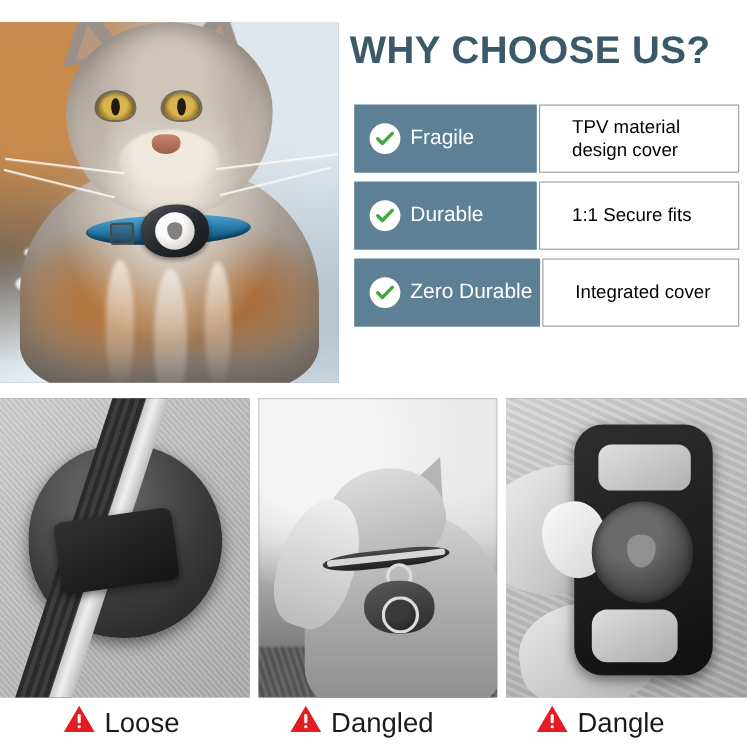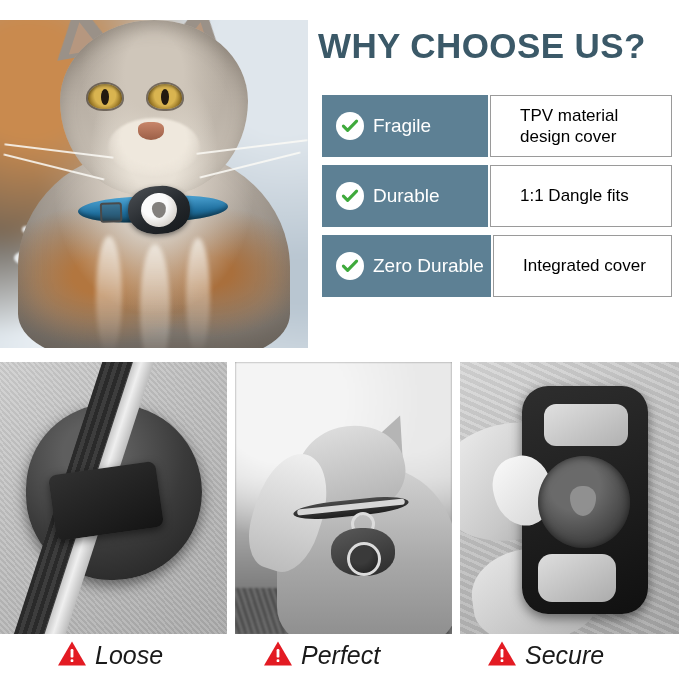--- a/index.html
+++ b/index.html
@@ -479,24 +479,23 @@
     position: absolute;
     left: 0;
     top: 638px;
     width: 679px;
     height: 38px;
   }
   .caption {
     position: absolute;
     top: 0;
     display: flex;
-    align-items: center;
+    align-items: flex-end;
     gap: 8px;
     height: 34px;
-    font-style: italic;
   }
   .caption.c1 { left: 57px; }
   .caption.c2 { left: 263px; }
   .caption.c3 { left: 487px; }
   .warn-icon { flex: 0 0 auto; display: block; }
   .caption-text {
     font-size: 25px;
     color: #1a1a1a;
     white-space: nowrap;
   }
@@ -576,21 +575,21 @@
     <div class="feature-left">
       <span class="check-icon">
         <svg width="20" height="20" viewBox="0 0 20 20" aria-hidden="true">
           <path d="M3.4 10.2 L7.6 14.4 L16.6 5.2" fill="none" stroke="#3faa3c" stroke-width="3.1" stroke-linecap="round" stroke-linejoin="round"></path>
         </svg>
       </span>
       <span class="feature-label">Durable</span>
     </div>
     <div class="feature-right">
       <div>
-        <span>1:1 Dangle fits</span>
+        <span>1:1 Secure fits</span>
       </div>
     </div>
   </div>
 
   <div class="feature-row r3">
     <div class="feature-left">
       <span class="check-icon">
         <svg width="20" height="20" viewBox="0 0 20 20" aria-hidden="true">
           <path d="M3.4 10.2 L7.6 14.4 L16.6 5.2" fill="none" stroke="#3faa3c" stroke-width="3.1" stroke-linecap="round" stroke-linejoin="round"></path>
         </svg>
@@ -658,27 +657,27 @@
   </div>
 
   <div class="caption c2">
     <span class="warn-icon">
       <svg width="30" height="27" viewBox="0 0 30 27" aria-hidden="true">
         <path d="M15 1.5 L29 25.5 L1 25.5 Z" fill="#e31b23"></path>
         <rect x="13.6" y="9" width="2.8" height="8.6" rx="1.2" fill="#ffffff"></rect>
         <rect x="13.6" y="19.3" width="2.8" height="2.8" rx="1.2" fill="#ffffff"></rect>
       </svg>
     </span>
-    <span class="caption-text">Perfect</span>
+    <span class="caption-text">Dangled</span>
   </div>
 
   <div class="caption c3">
     <span class="warn-icon">
       <svg width="30" height="27" viewBox="0 0 30 27" aria-hidden="true">
         <path d="M15 1.5 L29 25.5 L1 25.5 Z" fill="#e31b23"></path>
         <rect x="13.6" y="9" width="2.8" height="8.6" rx="1.2" fill="#ffffff"></rect>
         <rect x="13.6" y="19.3" width="2.8" height="2.8" rx="1.2" fill="#ffffff"></rect>
       </svg>
     </span>
-    <span class="caption-text">Secure</span>
+    <span class="caption-text">Dangle</span>
   </div>
 
 </div>
 
 </body></html>

